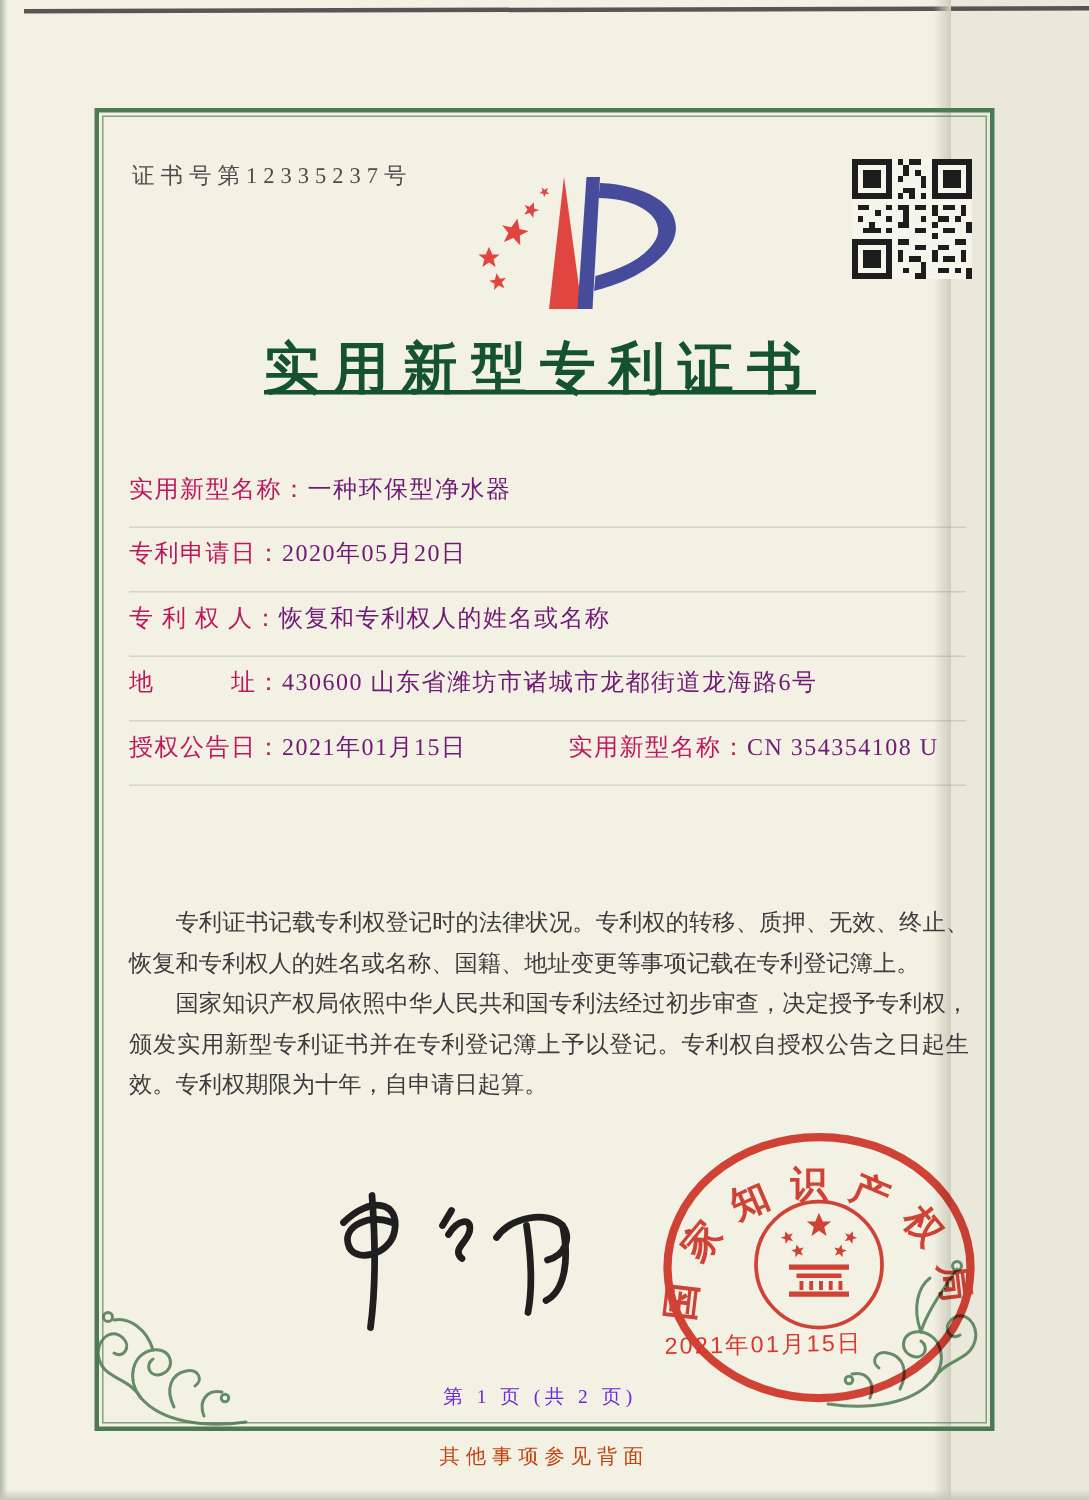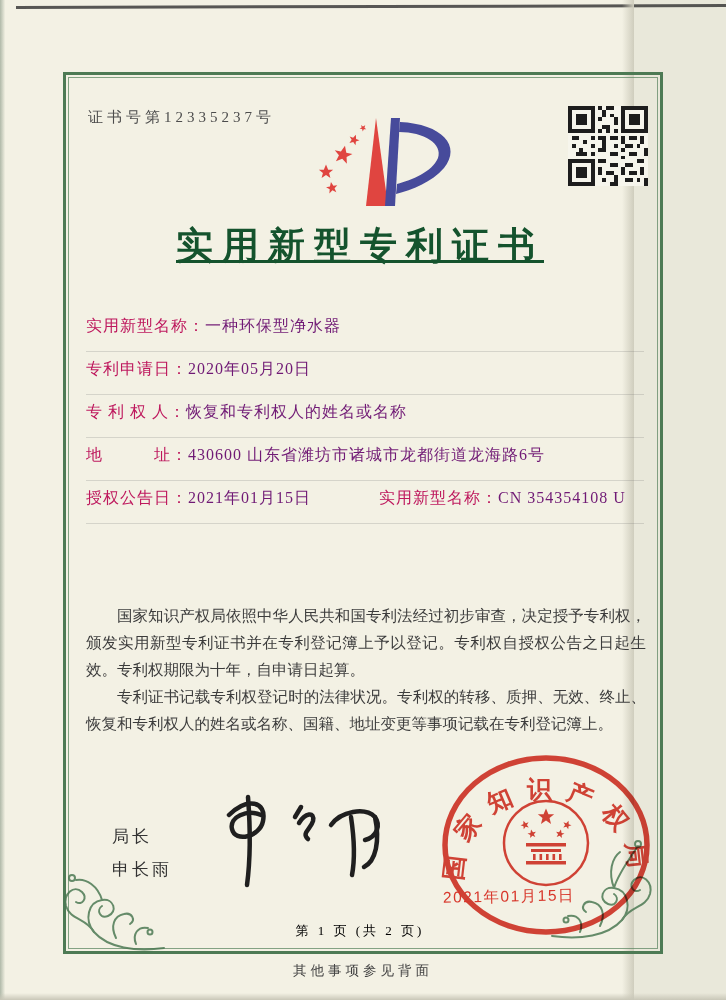--- a/index.html
+++ b/index.html
@@ -42,23 +42,23 @@
 
   .signer{position:absolute;left:112px;top:820px;font-size:17px;letter-spacing:3px;color:#343434;line-height:33px;}
   .signature{position:absolute;left:203px;top:793px;}
 
   .seal{position:absolute;left:430px;top:746px;mix-blend-mode:multiply;opacity:.93;}
   .seal-date{position:absolute;left:443px;top:886px;width:190px;
     font-size:15.5px;letter-spacing:1.5px;color:#d8382c;transform:rotate(-1deg);
     font-family:"Liberation Sans","DejaVu Sans",sans-serif;}
 
   .page-info{position:absolute;left:63px;top:922px;width:594px;text-align:center;
-    font-size:13px;letter-spacing:3px;color:#000000;}
+    font-size:13px;letter-spacing:3px;color:#6d28d9;}
   .footer-note{position:absolute;left:0;top:962px;width:726px;text-align:center;
-    font-size:13.5px;letter-spacing:4px;color:#404040;}
+    font-size:13.5px;letter-spacing:4px;color:#c2410c;}
 
   .ornament{position:absolute;}
   .ornament.bl{left:56px;top:868px;}
   .ornament.br{left:548px;top:836px;}
 </style>
 </head>
 <body>
 
 <div class="page">
 
@@ -155,28 +155,24 @@
       <span class="grant-left">
         <span class="lab">授权公告日：</span><span class="val">2021年01月15日</span>
       </span>
       <span>
         <span class="lab">实用新型名称：</span><span class="val">CN 354354108 U</span>
       </span>
     </div>
   </div>
 
   <div class="body-text">
+    <p>专利证书记载专利权登记时的法律状况。专利权的转移、质押、无效、终止、恢复和专利权人的姓名或名称、国籍、地址变更等事项记载在专利登记簿上。</p>
     <p>国家知识产权局依照中华人民共和国专利法经过初步审查，决定授予专利权，颁发实用新型专利证书并在专利登记簿上予以登记。专利权自授权公告之日起生效。专利权期限为十年，自申请日起算。</p>
-    <p>专利证书记载专利权登记时的法律状况。专利权的转移、质押、无效、终止、恢复和专利权人的姓名或名称、国籍、地址变更等事项记载在专利登记簿上。</p>
   </div>
 
-  <div class="signer">
-    <div>局长</div>
-    <div>申长雨</div>
-  </div>
 
   <svg class="signature" width="188" height="98" viewBox="0 0 188 98">
     <g fill="none" stroke="#1f1f1f" stroke-width="4.5" stroke-linecap="round" stroke-linejoin="round">
       <path d="M26,22 C44,4 64,8 60,28 C57,44 32,50 29,36 C26,24 44,16 58,22"></path>
       <path d="M45,4 C47,30 48,62 44,92"></path>
       <path d="M98,14 L92,24"></path>
       <path d="M96,30 C102,20 112,18 110,28 C108,36 98,40 105,46"></path>
       <path d="M128,32 C138,18 162,14 172,24 C178,32 174,44 162,47"></path>
       <path d="M148,24 C151,44 152,66 149,82"></path>
       <path d="M172,24 C177,48 173,68 161,74"></path>

